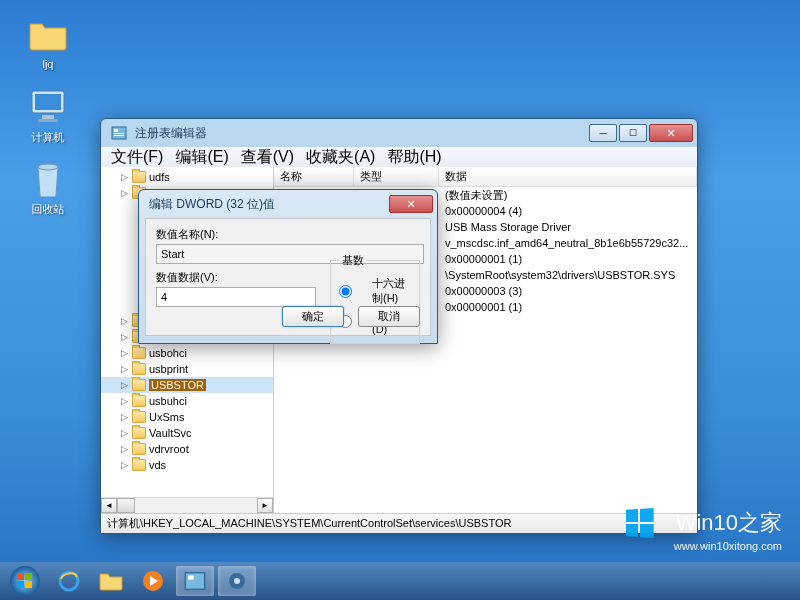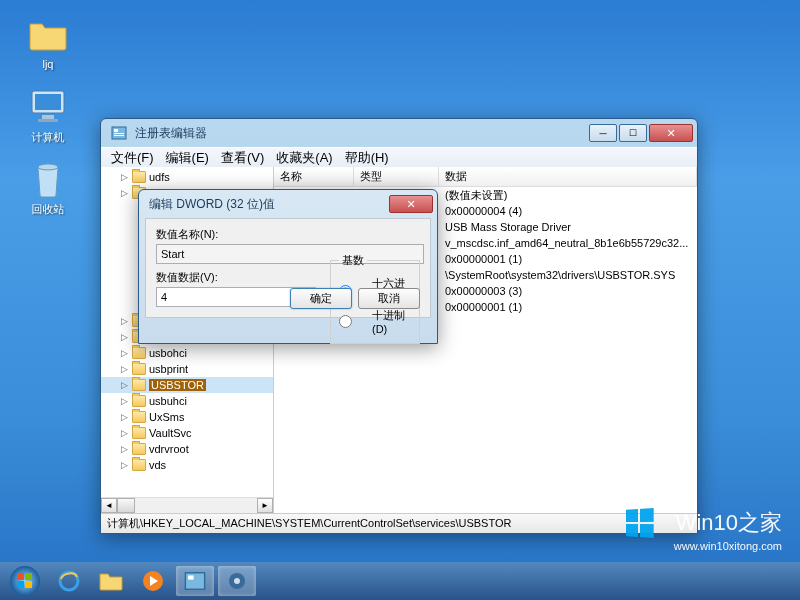--- a/index.html
+++ b/index.html
@@ -17,21 +17,21 @@
 .titlebar .title { flex: 1; color: #1a3a5a; font-size: 12px; padding-left: 2px; }
 .winbtns { display: flex; gap: 2px; }
 .winbtn { width: 28px; height: 18px; border: 1px solid #3a6a9a; border-radius: 2px; background: linear-gradient(180deg, #e8f2fa, #c8dcee); display: flex; align-items: center; justify-content: center; font-size: 10px; cursor: pointer; }
 .winbtn.close { width: 44px; background: linear-gradient(180deg, #e89090, #c85050); color: white; border-color: #a03030; }
 .winbtn.close::before { content: '✕'; font-size: 11px; }
 .winbtn.min::before { content: '─'; }
 .winbtn.max::before { content: '☐'; font-size: 9px; }
 
 
 .regedit { left: 100px; top: 118px; width: 598px; height: 416px; }
-.menubar { height: 20px; background: linear-gradient(180deg, #f4f8fc, #e8eef6); border-top: 1px solid #fff; display: flex; align-items: center; padding: 0 4px; font-size: 13px; }
+.menubar { height: 20px; background: linear-gradient(180deg, #f4f8fc, #e8eef6); border-top: 1px solid #fff; display: flex; align-items: center; padding: 0 4px; font-size: 16px; }
 .menubar span { padding: 2px 6px; cursor: pointer; }
 .reg-content { display: flex; background: white; height: 346px; }
 .tree-panel { width: 173px; border-right: 1px solid #ccc; overflow: hidden; padding: 2px 0; font-size: 11px; position: relative; }
 .tree-item { display: flex; align-items: center; height: 16px; padding-left: 20px; cursor: pointer; white-space: nowrap; }
 .tree-item .expand { width: 9px; font-size: 9px; color: #666; margin-right: 2px; }
 .tree-item .folder-icon { width: 14px; height: 12px; background: linear-gradient(180deg, #ffe9a8, #f5c95f); border: 1px solid #d4a840; border-radius: 0 1px 1px 1px; margin-right: 3px; position: relative; }
 .tree-item .folder-icon::before { content: ''; position: absolute; top: -3px; left: -1px; width: 6px; height: 2px; background: #f5c95f; border: 1px solid #d4a840; border-bottom: none; border-radius: 1px 1px 0 0; }
 .tree-item.selected { background: #cce4f7; }
 .tree-item.selected .label { background: #a16207; color: white; padding: 0 2px; }
 .tree-scrollbar { position: absolute; left: 0; bottom: 0; height: 16px; width: 100%; background: #f0f0f0; border-top: 1px solid #ddd; display: flex; }
@@ -44,29 +44,29 @@
 .col-name { width: 80px; }
 .col-type { width: 85px; }
 .col-data { flex: 1; }
 .list-row { display: flex; height: 16px; font-size: 11px; align-items: center; }
 .list-row .col { padding: 10px 6px; white-space: nowrap; overflow: hidden; }
 .statusbar { height: 20px; background: linear-gradient(#f8f8f8,#e8e8e8); border-top: 1px solid #ccc; font-size: 11px; padding: 2px 6px; display: flex; align-items: center; }
 
 
 .dialog { left: 138px; top: 189px; width: 300px; height: 155px; z-index: 10; background: linear-gradient(180deg, #d8e8f4, #c8dcee); }
 .dialog .titlebar { background: transparent; }
-.dialog-body { background: #f0f0f0; margin: 0 6px 6px; padding: 8px 10px 10px; height: 100px; position: relative; border: 1px solid #c0c8d0; }
+.dialog-body { background: #f0f0f0; margin: 0 6px 6px; padding: 8px 10px 10px; height: 118px; position: relative; border: 1px solid #c0c8d0; }
 .field-label { font-size: 11px; margin-bottom: 2px; }
 .field-input { width: 160px; height: 20px; border: 1px solid #abadb3; padding: 1px 4px; font-size: 11px; background: white; }
 .field-input[readonly] { background: #f4f4f4; }
 .radio-group { position: absolute; left: 184px; top: 34px; border: 1px solid #d0d0d0; padding: 6px 8px 6px 8px; width: 90px; }
 .radio-group legend { font-size: 11px; padding: 0 3px; }
 .radio-item { font-size: 11px; display: flex; align-items: center; gap: 20px; margin: 2px 0; }
 .radio-item input { margin: 0; }
-.dialog-buttons { position: absolute; right: 10px; bottom: 8px; display: flex; gap: 6px; }
+.dialog-buttons { position: absolute; right: 10px; bottom: 8px; display: flex; gap: 14px; }
 .dlg-btn { width: 62px; height: 21px; font-size: 11px; background: linear-gradient(#fdfdfd,#e4e4e4); border: 1px solid #8a8a8a; border-radius: 3px; cursor: pointer; }
 .dlg-btn.primary { border: 1px solid #3c7fb1; box-shadow: 0 0 2px #6fb7e8; }
 
 
 .taskbar { position: absolute; left: 0; bottom: 0; width: 800px; height: 38px; background: linear-gradient(180deg, rgba(90,140,190,0.85), rgba(40,80,130,0.9)); display: flex; align-items: center; padding: 0 4px; }
 .start-btn { width: 42px; height: 34px; border-radius: 50%; display: flex; align-items: center; justify-content: center; cursor: pointer; }
 .task-item { width: 38px; height: 30px; margin-left: 4px; display: flex; align-items: center; justify-content: center; border-radius: 2px; cursor: pointer; }
 .task-item.active { background: rgba(255,255,255,0.25); box-shadow: inset 0 0 4px rgba(255,255,255,0.4); }
 
 

